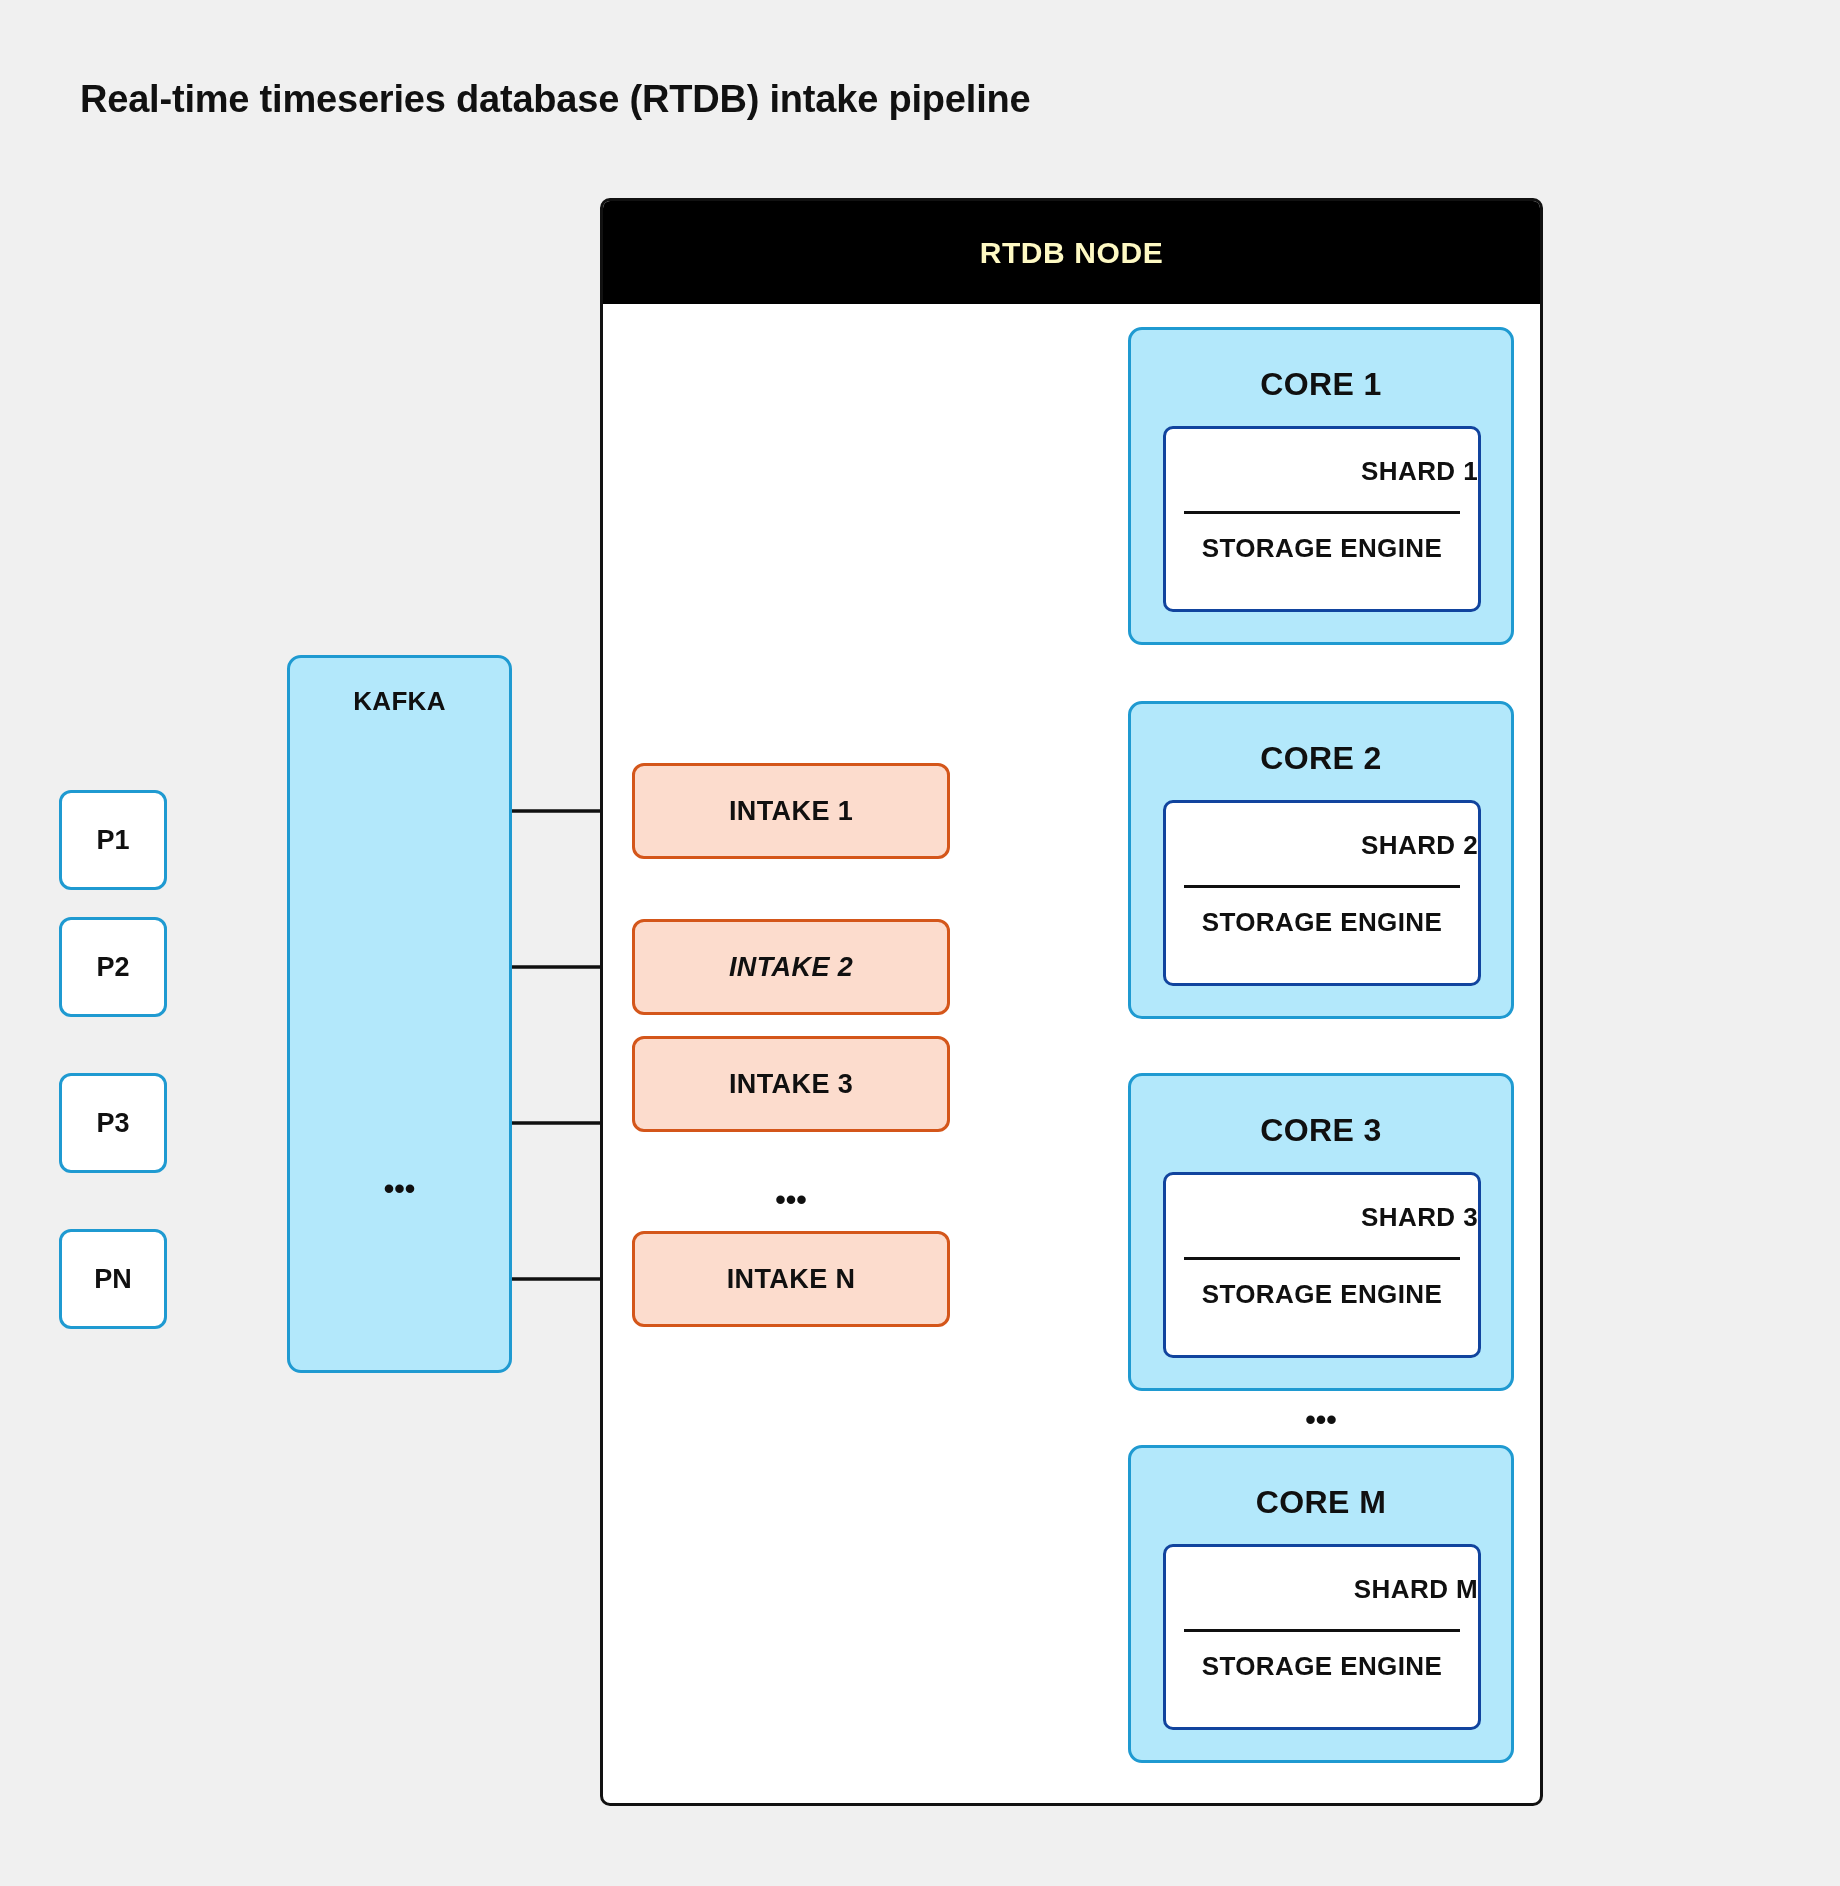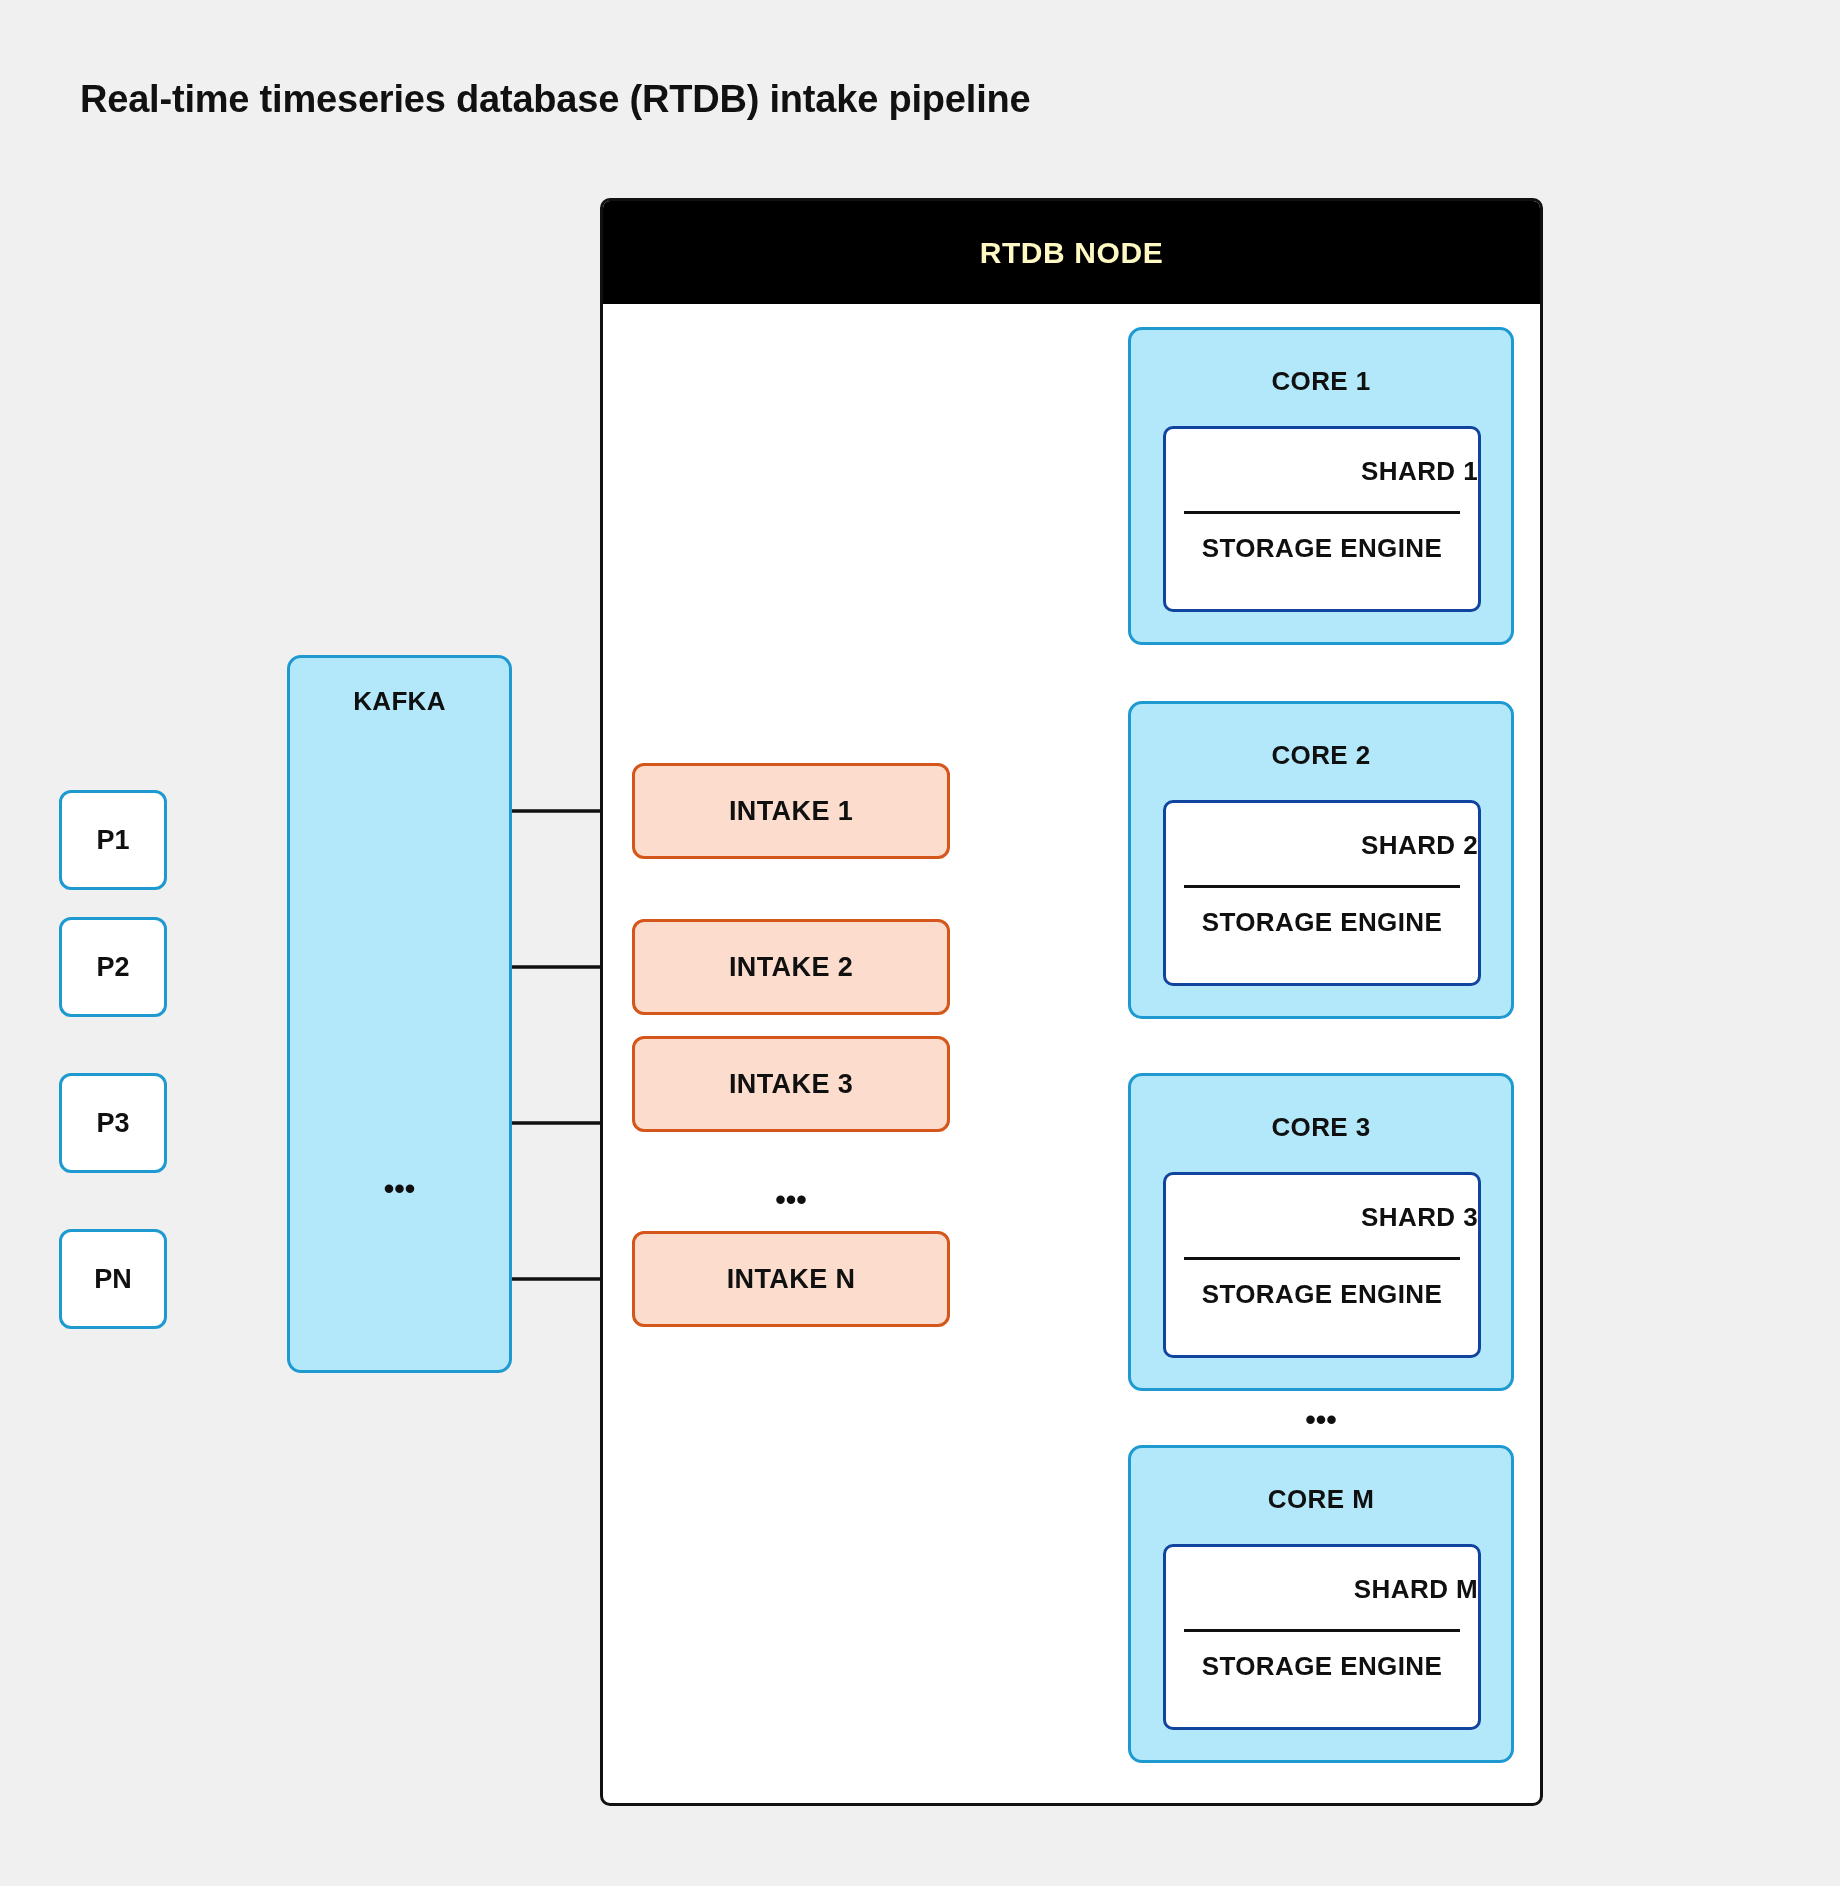--- a/index.html
+++ b/index.html
@@ -163,21 +163,21 @@
     border: 3px solid #1f9ad1;
     border-radius: 14px;
     box-sizing: border-box;
   }
   .core-title {
     position: absolute;
     left: 0;
     top: 36px;
     width: 100%;
     text-align: center;
-    font-size: 26px;
+    font-size: 32px;
     font-weight: bold;
     color: #101010;
     letter-spacing: 0.4px;
   }
   .shard {
     position: absolute;
     left: 32px;
     top: 96px;
     width: 318px;
     height: 186px;
@@ -284,21 +284,21 @@
 
   <div id="rtdb-panel">
     <div id="rtdb-header">
       <span id="rtdb-header-label">RTDB NODE</span>
     </div>
   </div>
 
   <div class="intake" style="top:763px;">
     <span>INTAKE 1</span>
   </div>
-  <div class="intake" style="top:919px;">
+  <div class="intake" style="top:919px;font-style:italic;">
     <span>INTAKE 2</span>
   </div>
   <div class="intake" style="top:1036px;">
     <span>INTAKE 3</span>
   </div>
   <div class="intake" style="top:1231px;">
     <span>INTAKE N</span>
   </div>
   <div id="intake-dots">•••</div>
 

